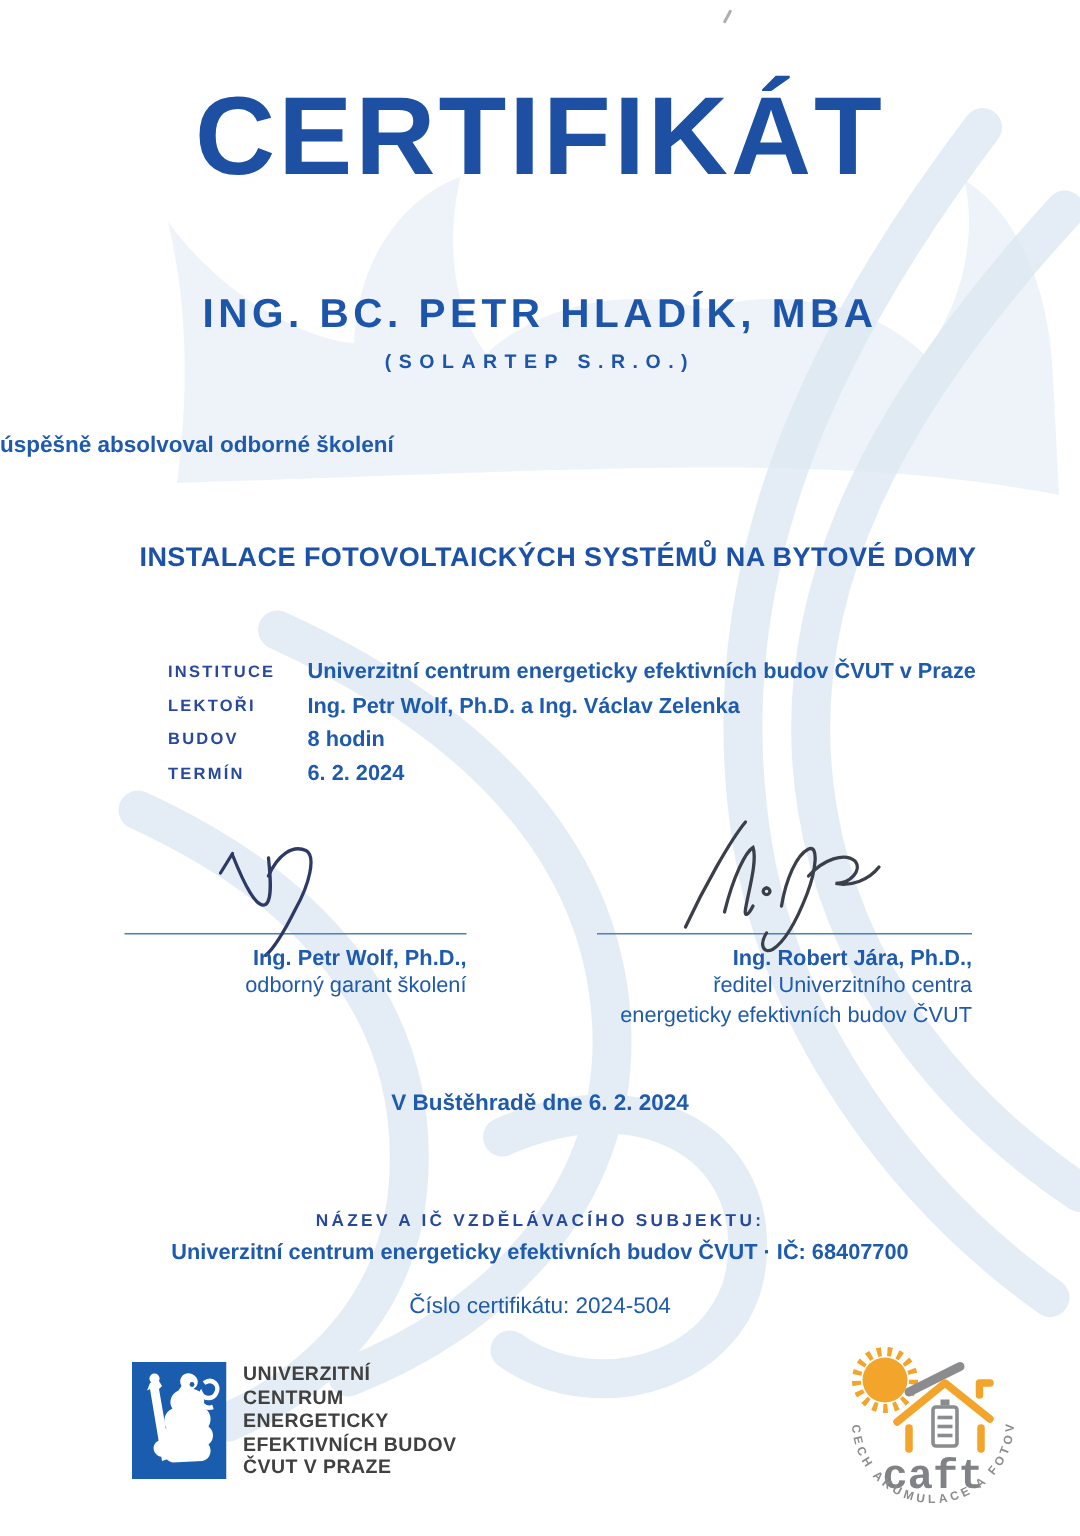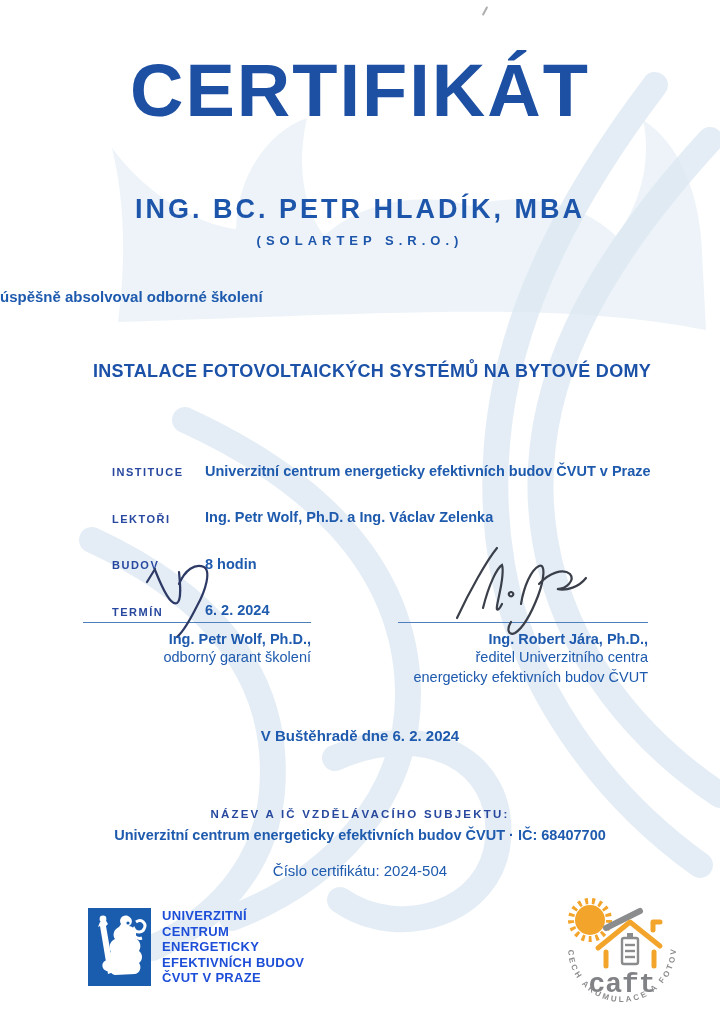--- a/index.html
+++ b/index.html
@@ -36,21 +36,21 @@
   .statement{
     position:absolute;top:288px;left:0;width:720px;text-align:left;
     font-size:15px;font-weight:700;color:#1e5aad;
   }
   .course{
     position:absolute;top:361px;left:12px;width:720px;text-align:center;
     font-size:18px;font-weight:800;letter-spacing:.3px;color:#1c51a8;
   }
 
   .details{position:absolute;top:436px;left:112px;width:540px;}
-  .drow{display:flex;align-items:center;line-height:19.5px;margin-top:24px;}
+  .drow{display:flex;align-items:flex-end;line-height:19.5px;}
   .dlabel{
     width:93px;flex:0 0 93px;
     font-size:11px;font-weight:800;letter-spacing:1.5px;color:#27489e;
     padding-top:3px;
   }
   .dvalue{flex:1;font-size:14.5px;font-weight:600;color:#1e5aad;}
 
   .sig{position:absolute;text-align:right;}
   .sig-left{left:83px;top:548px;width:228px;}
   .sig-right{left:398px;top:540px;width:250px;}
@@ -72,21 +72,21 @@
     position:absolute;top:827px;left:0;width:720px;text-align:center;
     font-size:14.5px;font-weight:600;color:#1e5aad;
   }
   .cert-number{
     position:absolute;top:862px;left:0;width:720px;text-align:center;
     font-size:15px;font-weight:400;color:#1e5aad;
   }
 
   .uceeb{position:absolute;left:88px;top:908px;display:flex;align-items:flex-start;}
   .uceeb-text{margin-left:11px;text-align:left;
-    font-size:13px;font-weight:800;line-height:15.5px;color:#1d4ed8;letter-spacing:.3px;}
+    font-size:13px;font-weight:800;line-height:15.5px;color:#404040;letter-spacing:.3px;}
   .caft{position:absolute;left:552px;top:886px;}
 </style>
 </head>
 <body>
 
 <div class="page">
 
   <svg class="wm" width="720" height="1024" viewBox="0 0 720 1024">
     <path d="M118 322 C 128 245 122 190 112 148 C 152 202 206 226 236 229
              C 238 170 272 130 307 118 C 297 162 302 206 324 236

